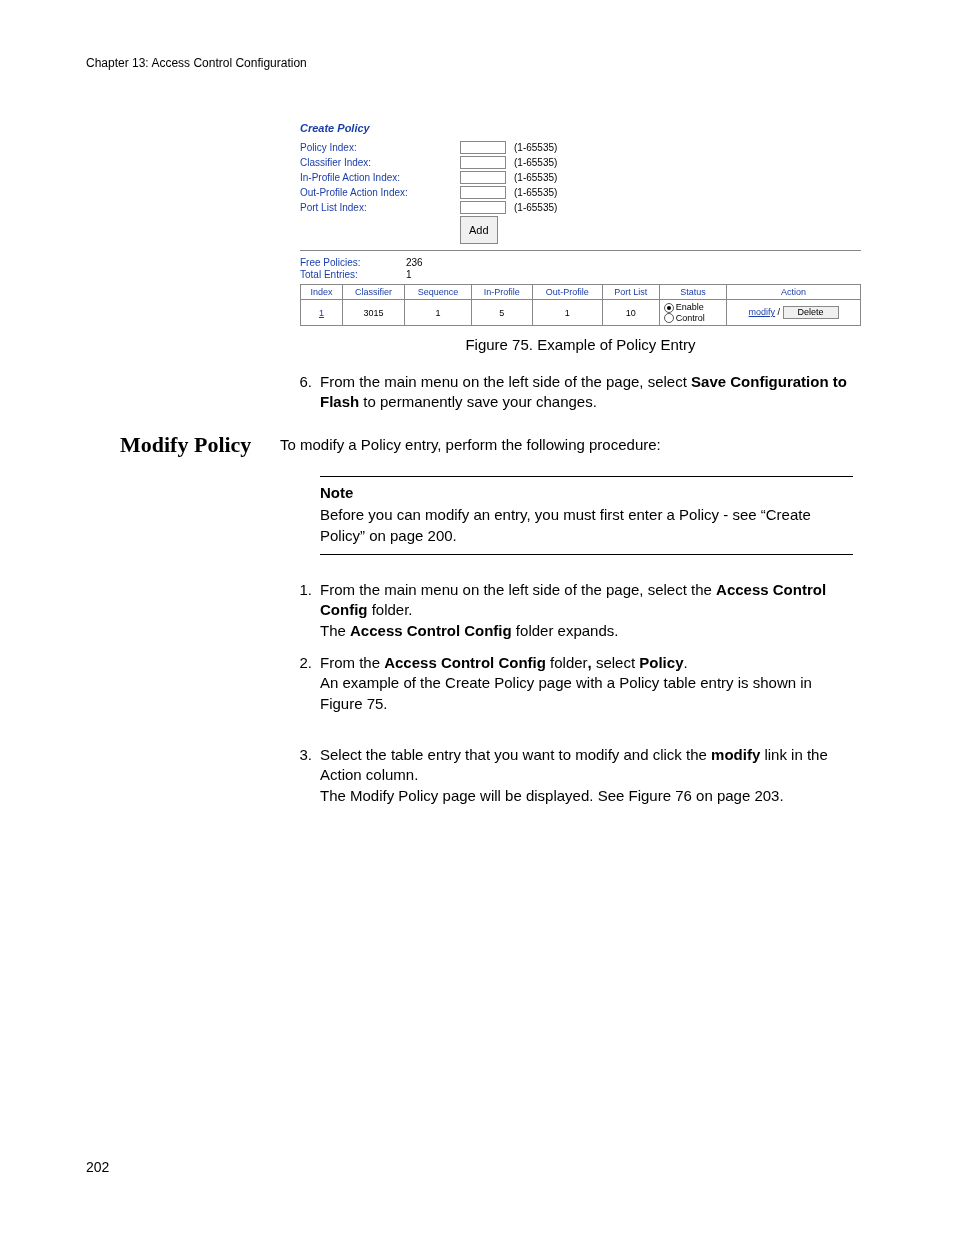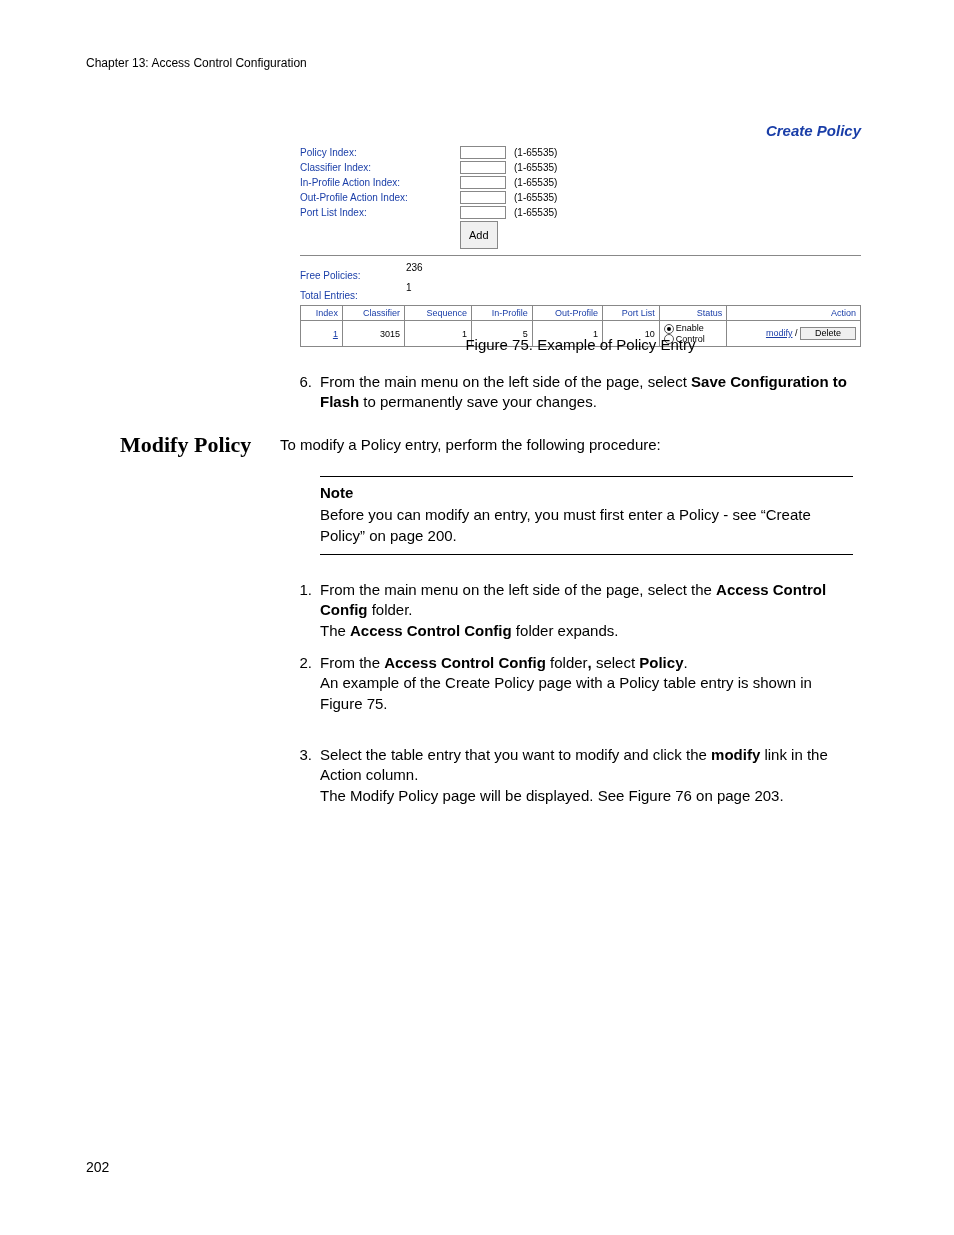--- a/index.html
+++ b/index.html
@@ -30,26 +30,25 @@
     font-size: 14px;
   }
   .figure-block {
     position: absolute;
     top: 122px;
     left: 300px;
     width: 561px;
   }
 
   .panel-title {
-    font-size: 15px;
+    font-size: 11px;
     color: #1a3ea8;
     font-weight: bold;
     font-style: italic;
     margin-bottom: 6px;
-    text-align: right;
   }
   .form-row {
     display: flex;
     align-items: center;
     font-size: 10px;
     color: #1a3ea8;
     margin: 1px 0;
     height: 14px;
   }
   .form-label { width: 160px; }
@@ -80,32 +79,32 @@
     border: none;
     border-top: 1px solid #888;
     margin: 6px 0;
   }
   .stat-row {
     display: flex;
     font-size: 10px;
     color: #1a3ea8;
     margin: 1px 0;
   }
-  .stat-label { width: 106px; margin-top: 8px; }
+  .stat-label { width: 106px; }
   .stat-val { color: #000; }
   table.policy {
     width: 100%;
     border-collapse: collapse;
     font-size: 9px;
     margin-top: 4px;
   }
   table.policy th, table.policy td {
     border: 1px solid #888;
     padding: 2px 4px;
-    text-align: right;
+    text-align: center;
   }
   table.policy th { color: #1a3ea8; font-weight: normal; }
   table.policy td { color: #000; }
   .idx-link { color: #1a3ea8; text-decoration: underline; }
   .status-cell { text-align: left; white-space: nowrap; }
   .radio { display:inline-block; width:8px; height:8px; border:1px solid #555; border-radius:50%; vertical-align:middle; margin-right:2px; }
   .radio.checked::after { content:""; display:block; width:4px; height:4px; background:#000; border-radius:50%; margin:2px; }
   .modify-link { color: #1a3ea8; text-decoration: underline; }
   .del-btn {
     font-size: 9px;

